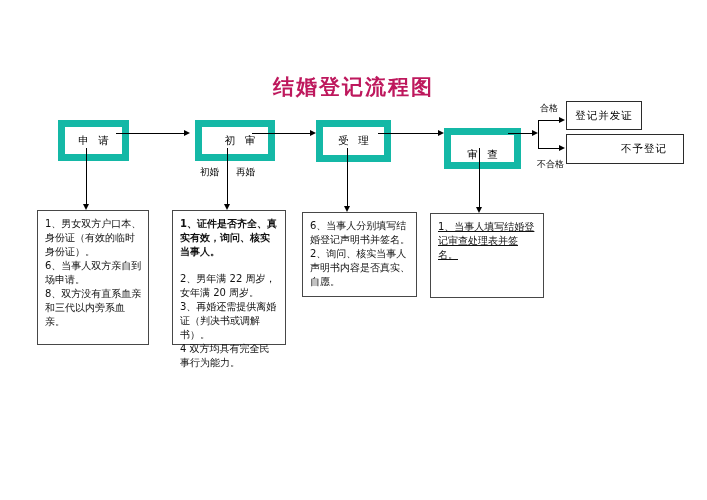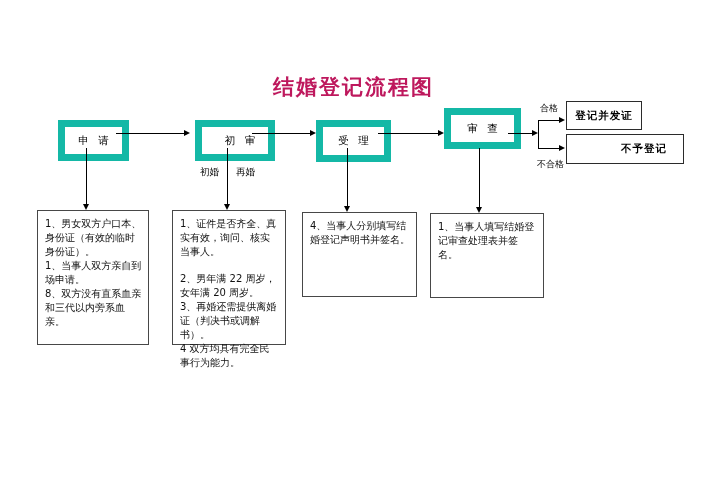--- a/index.html
+++ b/index.html
@@ -12,58 +12,58 @@
     font-size:21px;font-weight:bold;letter-spacing:2px;color:#be185d;
   }
   .node{
     position:absolute;border:7px solid #14b8a6;background:#fff;
     display:flex;align-items:center;justify-content:center;
     font-size:10.5px;color:#000;letter-spacing:3px;text-indent:3px;white-space:nowrap;
   }
   .outcome{
     position:absolute;border:1px solid #2b2b2b;background:#fff;
     display:flex;align-items:center;justify-content:center;
-    font-size:10.5px;color:#000;letter-spacing:1px;white-space:nowrap;font-weight:bold;
+    font-size:10.5px;color:#000;letter-spacing:1px;white-space:nowrap;
   }
   .hline{position:absolute;height:1px;background:#000;}
   .vline{position:absolute;width:1px;background:#000;}
   .ah-r{position:absolute;width:0;height:0;
     border-top:3.5px solid transparent;border-bottom:3.5px solid transparent;
     border-left:6px solid #000;}
   .ah-d{position:absolute;width:0;height:0;
     border-left:3.5px solid transparent;border-right:3.5px solid transparent;
     border-top:6px solid #000;}
   .small-label{position:absolute;font-size:9px;color:#000;white-space:nowrap;}
   .edge-labels{position:absolute;left:200px;top:166px;width:55px;
     display:flex;justify-content:space-between;font-size:9.5px;color:#000;}
   .detail{
     position:absolute;border:1px solid #474747;background:#fff;
     padding:6px 6px 4px 7px;font-size:10px;line-height:14px;color:#111;
     box-sizing:border-box;
   }
   .detail p{margin:0;}
-  .detail.gap-after-first p:first-child{margin-bottom:13px;}
+  .detail.gap-after-first p:first-child{margin-bottom:13px;font-weight:bold;}
 </style>
 </head>
 <body>
 
 <div class="canvas">
 
   <div class="title">结婚登记流程图</div>
 
   <div class="node" style="left:58px;top:120px;width:57px;height:27px;">
     <span>申 请</span>
   </div>
   <div class="node" style="left:195px;top:120px;width:56px;height:27px;padding-left:10px;">
     <span>初 审</span>
   </div>
   <div class="node" style="left:316px;top:120px;width:61px;height:28px;">
     <span>受 理</span>
   </div>
-  <div class="node" style="left:444px;top:108px;width:63px;height:27px;">
+  <div class="node" style="left:444px;top:128px;width:63px;height:27px;align-items:flex-end;">
     <span>审 查</span>
   </div>
 
   <div class="outcome" style="left:566px;top:101px;width:74px;height:27px;">
     <span>登记并发证</span>
   </div>
   <div class="outcome" style="left:566px;top:134px;width:78px;height:28px;padding-left:38px;">
     <span>不予登记</span>
   </div>
 
@@ -102,32 +102,33 @@
   <div class="vline" style="left:479px;top:148px;height:59px;"></div>
   <div class="ah-d" style="left:476px;top:207px;"></div>
 
   <div class="edge-labels">
     <span>初婚</span>
     <span>再婚</span>
   </div>
 
   <div class="detail" style="left:37px;top:210px;width:112px;height:135px;">
       <p>1、男女双方户口本、身份证（有效的临时身份证）。</p>
-      <p>1、当事人双方亲自到场申请。</p>
+      <p>6、当事人双方亲自到场申请。</p>
       <p>8、双方没有直系血亲和三代以内旁系血亲。</p>
     </div>
 
   <div class="detail gap-after-first" style="left:172px;top:210px;width:114px;height:135px;">
       <p>1、证件是否齐全、真实有效，询问、核实当事人。</p>
       <p>2、男年满 22 周岁，女年满 20 周岁。</p>
       <p>3、再婚还需提供离婚证（判决书或调解书）。</p>
       <p>4 双方均具有完全民事行为能力。</p>
     </div>
 
   <div class="detail" style="left:302px;top:212px;width:115px;height:85px;">
-      <p>4、当事人分别填写结婚登记声明书并签名。</p>
+      <p>6、当事人分别填写结婚登记声明书并签名。</p>
+      <p>2、询问、核实当事人声明书内容是否真实、自愿。</p>
     </div>
 
-  <div class="detail" style="left:430px;top:213px;width:114px;height:85px;">
+  <div class="detail" style="left:430px;top:213px;width:114px;height:85px;text-decoration:underline;">
       <p>1、当事人填写结婚登记审查处理表并签名。</p>
     </div>
 
 </div>
 
 </body></html>

